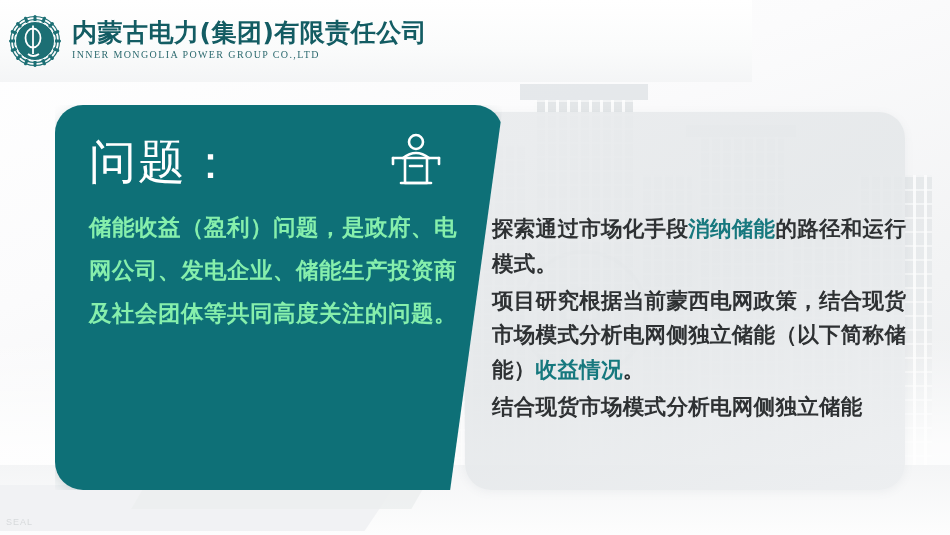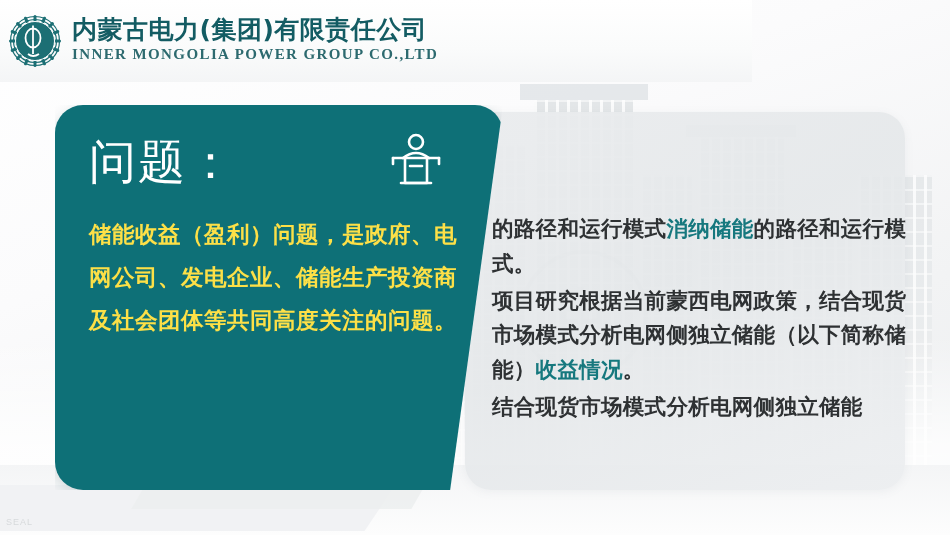--- a/index.html
+++ b/index.html
@@ -70,21 +70,21 @@
   }
   .logo-mark{position:relative;width:54px;height:54px;margin-left:8px;flex:0 0 auto;}
   .logo-mark svg{display:block;}
   .logo-text{margin-left:10px;display:flex;flex-direction:column;justify-content:center;}
   .logo-cn{
     font-size:25px;font-weight:bold;color:#135c63;letter-spacing:.5px;
     line-height:1.05;white-space:nowrap;
     font-family:"DejaVu Sans","Liberation Sans",sans-serif;
   }
   .logo-en{
-    font-size:15px;font-weight:bold;color:#2d6a6f;letter-spacing:1.4px;
+    font-size:10px;font-weight:normal;color:#2d6a6f;letter-spacing:1.4px;
     line-height:1.5;white-space:nowrap;
     font-family:"Liberation Serif","DejaVu Serif",serif;
   }
 
   
   .gray-card{
     position:absolute;left:465px;top:112px;width:440px;height:378px;
     background:linear-gradient(150deg,rgba(234,236,238,.94) 0%,rgba(229,232,234,.90) 45%,rgba(236,238,240,.92) 100%);
     border-radius:26px 26px 26px 26px;
     box-shadow:0 2px 10px rgba(120,130,140,.08);
@@ -102,21 +102,21 @@
 
   .panel-title{
     font-size:47px;font-weight:normal;color:#ffffff;letter-spacing:2px;
     line-height:1.1;margin:0;
     font-family:"DejaVu Sans","Liberation Sans",sans-serif;
   }
   .title-row{display:flex;align-items:center;justify-content:space-between;}
   .podium-icon{width:62px;height:62px;margin-right:22px;flex:0 0 auto;}
 
   .teal-body{
-    margin-top:20px;font-size:22.5px;font-weight:bold;color:#fde047;
+    margin-top:13px;font-size:22.5px;font-weight:bold;color:#86efac;
     line-height:1.92;letter-spacing:.5px;
     font-family:"DejaVu Sans","Liberation Sans",sans-serif;
   }
 
   
   .right-head{
     position:absolute;left:500px;top:138px;width:420px;height:62px;
     display:flex;align-items:center;
   }
   .projector-icon{width:58px;height:52px;flex:0 0 auto;}
@@ -226,19 +226,19 @@
             </g>
           </svg>
         </div>
       </div>
       <div class="teal-body">储能收益（盈利）问题，是政府、电网公司、发电企业、储能生产投资商及社会团体等共同高度关注的问题。</div>
     </div>
   </div>
 
 
   <div class="right-body">
-      <p><span>的路径和运行模式</span><span class="hl">消纳储能</span><span>的路径和运行模式。</span></p>
+      <p><span>探索通过市场化手段</span><span class="hl">消纳储能</span><span>的路径和运行模式。</span></p>
       <p><span>项目研究根据当前蒙西电网政策，结合现货市场模式分析电网侧独立储能（以下简称储能）</span><span class="hl">收益情况</span><span>。</span></p>
       <p><span>结合现货市场模式分析电网侧独立储能</span></p>
     </div>
 
   <div class="corner-mark">SEAL</div>
 </div>
 
 </body></html>

